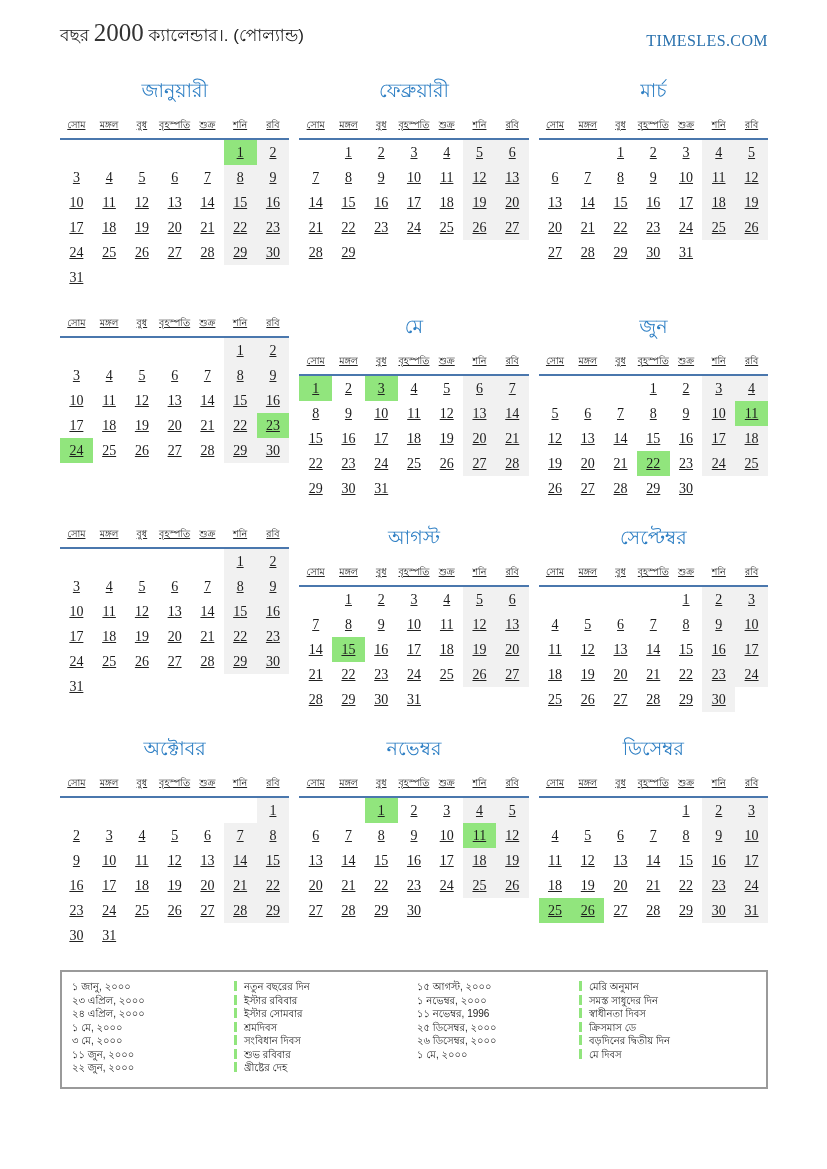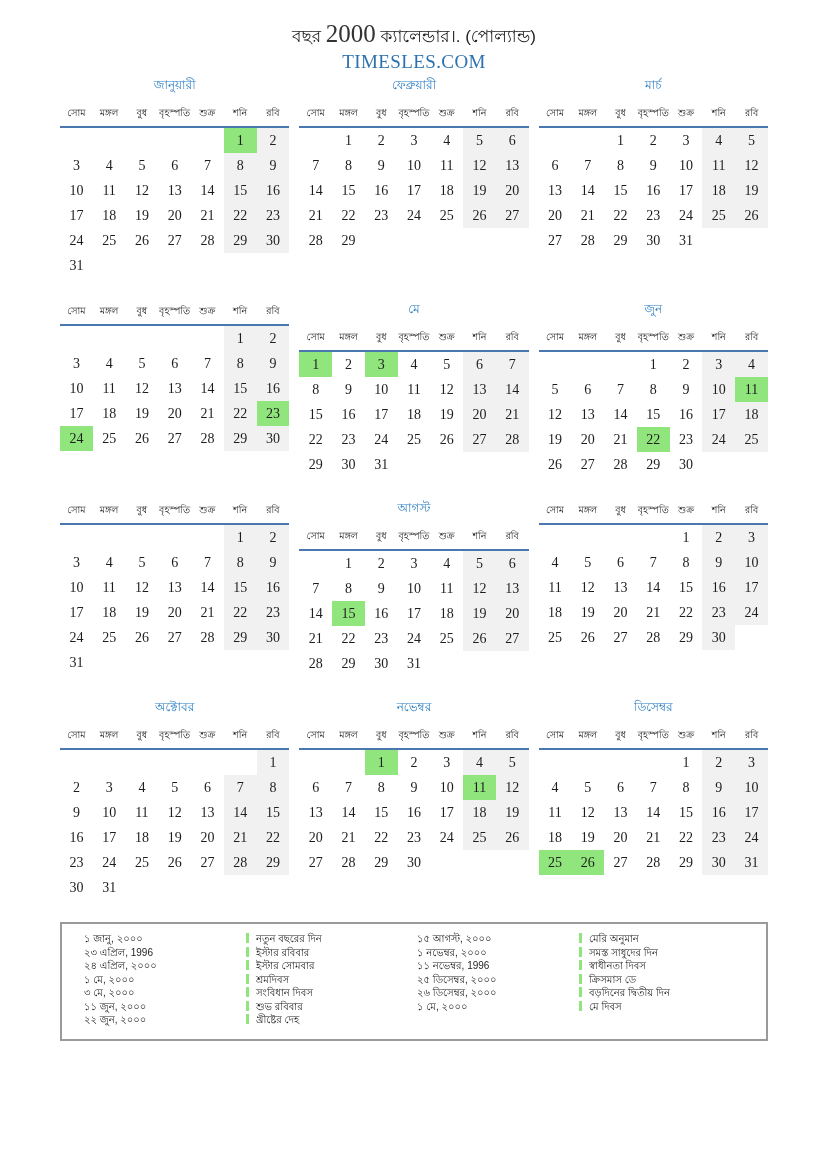--- a/index.html
+++ b/index.html
@@ -4,42 +4,42 @@
 <style>
   html,body{margin:0;padding:0;}
   body{
     width:827px;height:1169px;background:#ffffff;position:relative;
     font-family:"Liberation Sans","DejaVu Sans",sans-serif;color:#222;
     -webkit-font-smoothing:antialiased;
   }
   .container{padding:20px 59px 0 60px;}
 
   
-  .page-header{display:flex;justify-content:space-between;align-items:center;height:30px;flex-direction:column;}
+  .page-header{display:flex;justify-content:space-between;align-items:flex-end;height:30px;}
   .page-title{font-size:17px;color:#222;}
   .page-title .year{font-family:"Liberation Serif","DejaVu Serif",serif;font-size:25px;font-weight:400;color:#333;}
-  .brand{font-family:"Liberation Serif","DejaVu Serif",serif;font-size:19px;letter-spacing:.4px;
+  .brand{font-family:"Liberation Serif","DejaVu Serif",serif;font-size:16px;letter-spacing:.4px;
          color:var(--brand-blue,#2b72ae);text-decoration:none;}
 
   
   .months-grid{margin-top:26px;display:grid;grid-template-columns:1fr 1fr 1fr;
                column-gap:10px;row-gap:22px;align-items:start;}
   .month{width:100%;}
-  .month-title{text-align:center;font-size:12px;color:var(--accent-blue,#2e7fc4);margin-bottom:6px;}
-  table.cal{width:100%;border-collapse:collapse;table-layout:fixed;}
+  .month-title{text-align:center;font-size:19px;color:var(--accent-blue,#2e7fc4);margin-bottom:6px;}
+  table.cal{width:100%;border-collapse:collapse;table-layout:fixed;text-decoration:underline;}
   table.cal th{font-weight:400;font-size:9.5px;color:#222;padding:4px 0 5px;
                border-bottom:2px solid var(--header-line,#4a77ad);}
   table.cal td{height:23px;text-align:center;vertical-align:middle;
                font-family:"Liberation Serif","DejaVu Serif",serif;font-size:14px;color:#1d1d1d;}
   table.cal td.wknd{background:var(--weekend-bg,#f1f1f1);}
   table.cal td.hol{background:var(--holiday-green,#91e57d);}
   table.cal tbody tr:first-child td{padding-top:1px;}
 
   
-  .legend{margin-top:22px;border:2px solid #9a9a9a;padding:8px 22px 12px;
+  .legend{margin-top:22px;border:2px solid #9a9a9a;padding:8px 10px 12px;
           display:grid;grid-template-columns:1fr 1fr;column-gap:6px;align-items:start;}
   .legend-group{display:grid;grid-template-columns:162px 1fr;row-gap:0;}
   .legend-date,.legend-name{font-size:10px;line-height:13.5px;color:#222;white-space:nowrap;}
   .legend-name .bar{display:inline-block;width:3px;height:10px;margin-right:7px;
                     background:var(--holiday-green,#91e57d);vertical-align:-1px;}
 </style>
 </head>
 <body>
 
 <div class="container">
@@ -568,20 +568,21 @@
               <td class="">30</td>
               <td class="">31</td>
               <td class=""></td>
               <td class=""></td>
               <td class=""></td>
             </tr>
           </tbody>
         </table>
       </div>
       <div class="month">
+        <div class="month-title">সেপ্টেম্বর</div>
         <table class="cal">
           <thead>
             <tr>
               <th>সোম</th>
               <th>মঙ্গল</th>
               <th>বুধ</th>
               <th>বৃহস্পতি</th>
               <th>শুক্র</th>
               <th>শনি</th>
               <th>রবি</th>
@@ -833,21 +834,21 @@
             </tr>
           </tbody>
         </table>
       </div>
     </div>
 
   <div class="legend" id="legend">
       <div class="legend-group">
         <div class="legend-date">১ জানু, ২০০০</div>
         <div class="legend-name"><span class="bar"></span><span>নতুন বছরের দিন</span></div>
-        <div class="legend-date">২৩ এপ্রিল, 1996</div>
+        <div class="legend-date">২৩ এপ্রিল, ২০০০</div>
         <div class="legend-name"><span class="bar"></span><span>ইস্টার রবিবার</span></div>
         <div class="legend-date">২৪ এপ্রিল, ২০০০</div>
         <div class="legend-name"><span class="bar"></span><span>ইস্টার সোমবার</span></div>
         <div class="legend-date">১ মে, ২০০০</div>
         <div class="legend-name"><span class="bar"></span><span>শ্রমদিবস</span></div>
         <div class="legend-date">৩ মে, ২০০০</div>
         <div class="legend-name"><span class="bar"></span><span>সংবিধান দিবস</span></div>
         <div class="legend-date">১১ জুন, ২০০০</div>
         <div class="legend-name"><span class="bar"></span><span>শুভ রবিবার</span></div>
         <div class="legend-date">২২ জুন, ২০০০</div>

